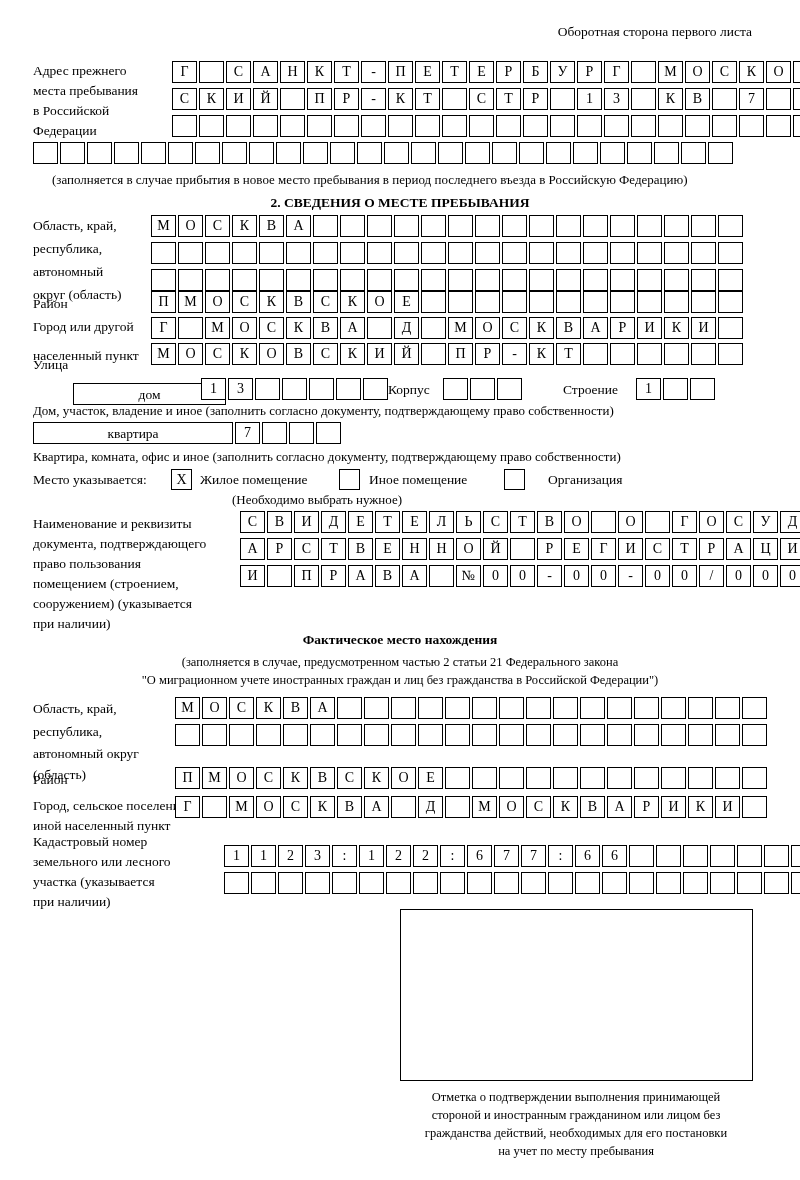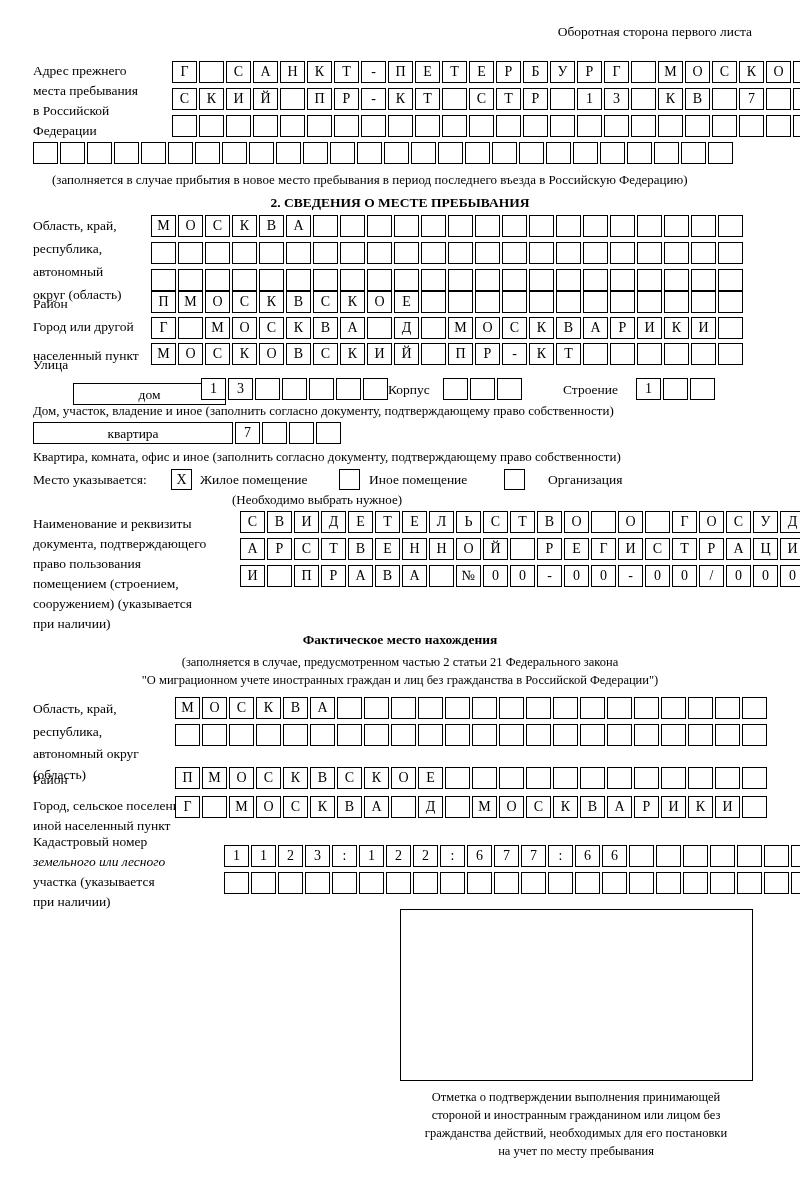--- a/index.html
+++ b/index.html
@@ -605,21 +605,21 @@
       <div class="cell">В</div>
       <div class="cell">А</div>
       <div class="cell">Р</div>
       <div class="cell">И</div>
       <div class="cell">К</div>
       <div class="cell">И</div>
       <div class="cell"></div>
     </div>
 
   <div class="lbl" style="left:33px; top:833px;">Кадастровый номер</div>
-  <div class="lbl" style="left:33px; top:853px;font-style:italic;">земельного или лесного</div>
+  <div class="lbl" style="left:33px; top:853px;">земельного или лесного</div>
   <div class="lbl" style="left:33px; top:873px;">участка (указывается</div>
   <div class="lbl" style="left:33px; top:893px;">при наличии)</div>
 
   <div class="row" id="s3CadRow1" style="left:224px; top:845px;">
       <div class="cell">1</div>
       <div class="cell">1</div>
       <div class="cell">2</div>
       <div class="cell">3</div>
       <div class="cell">:</div>
       <div class="cell">1</div>

